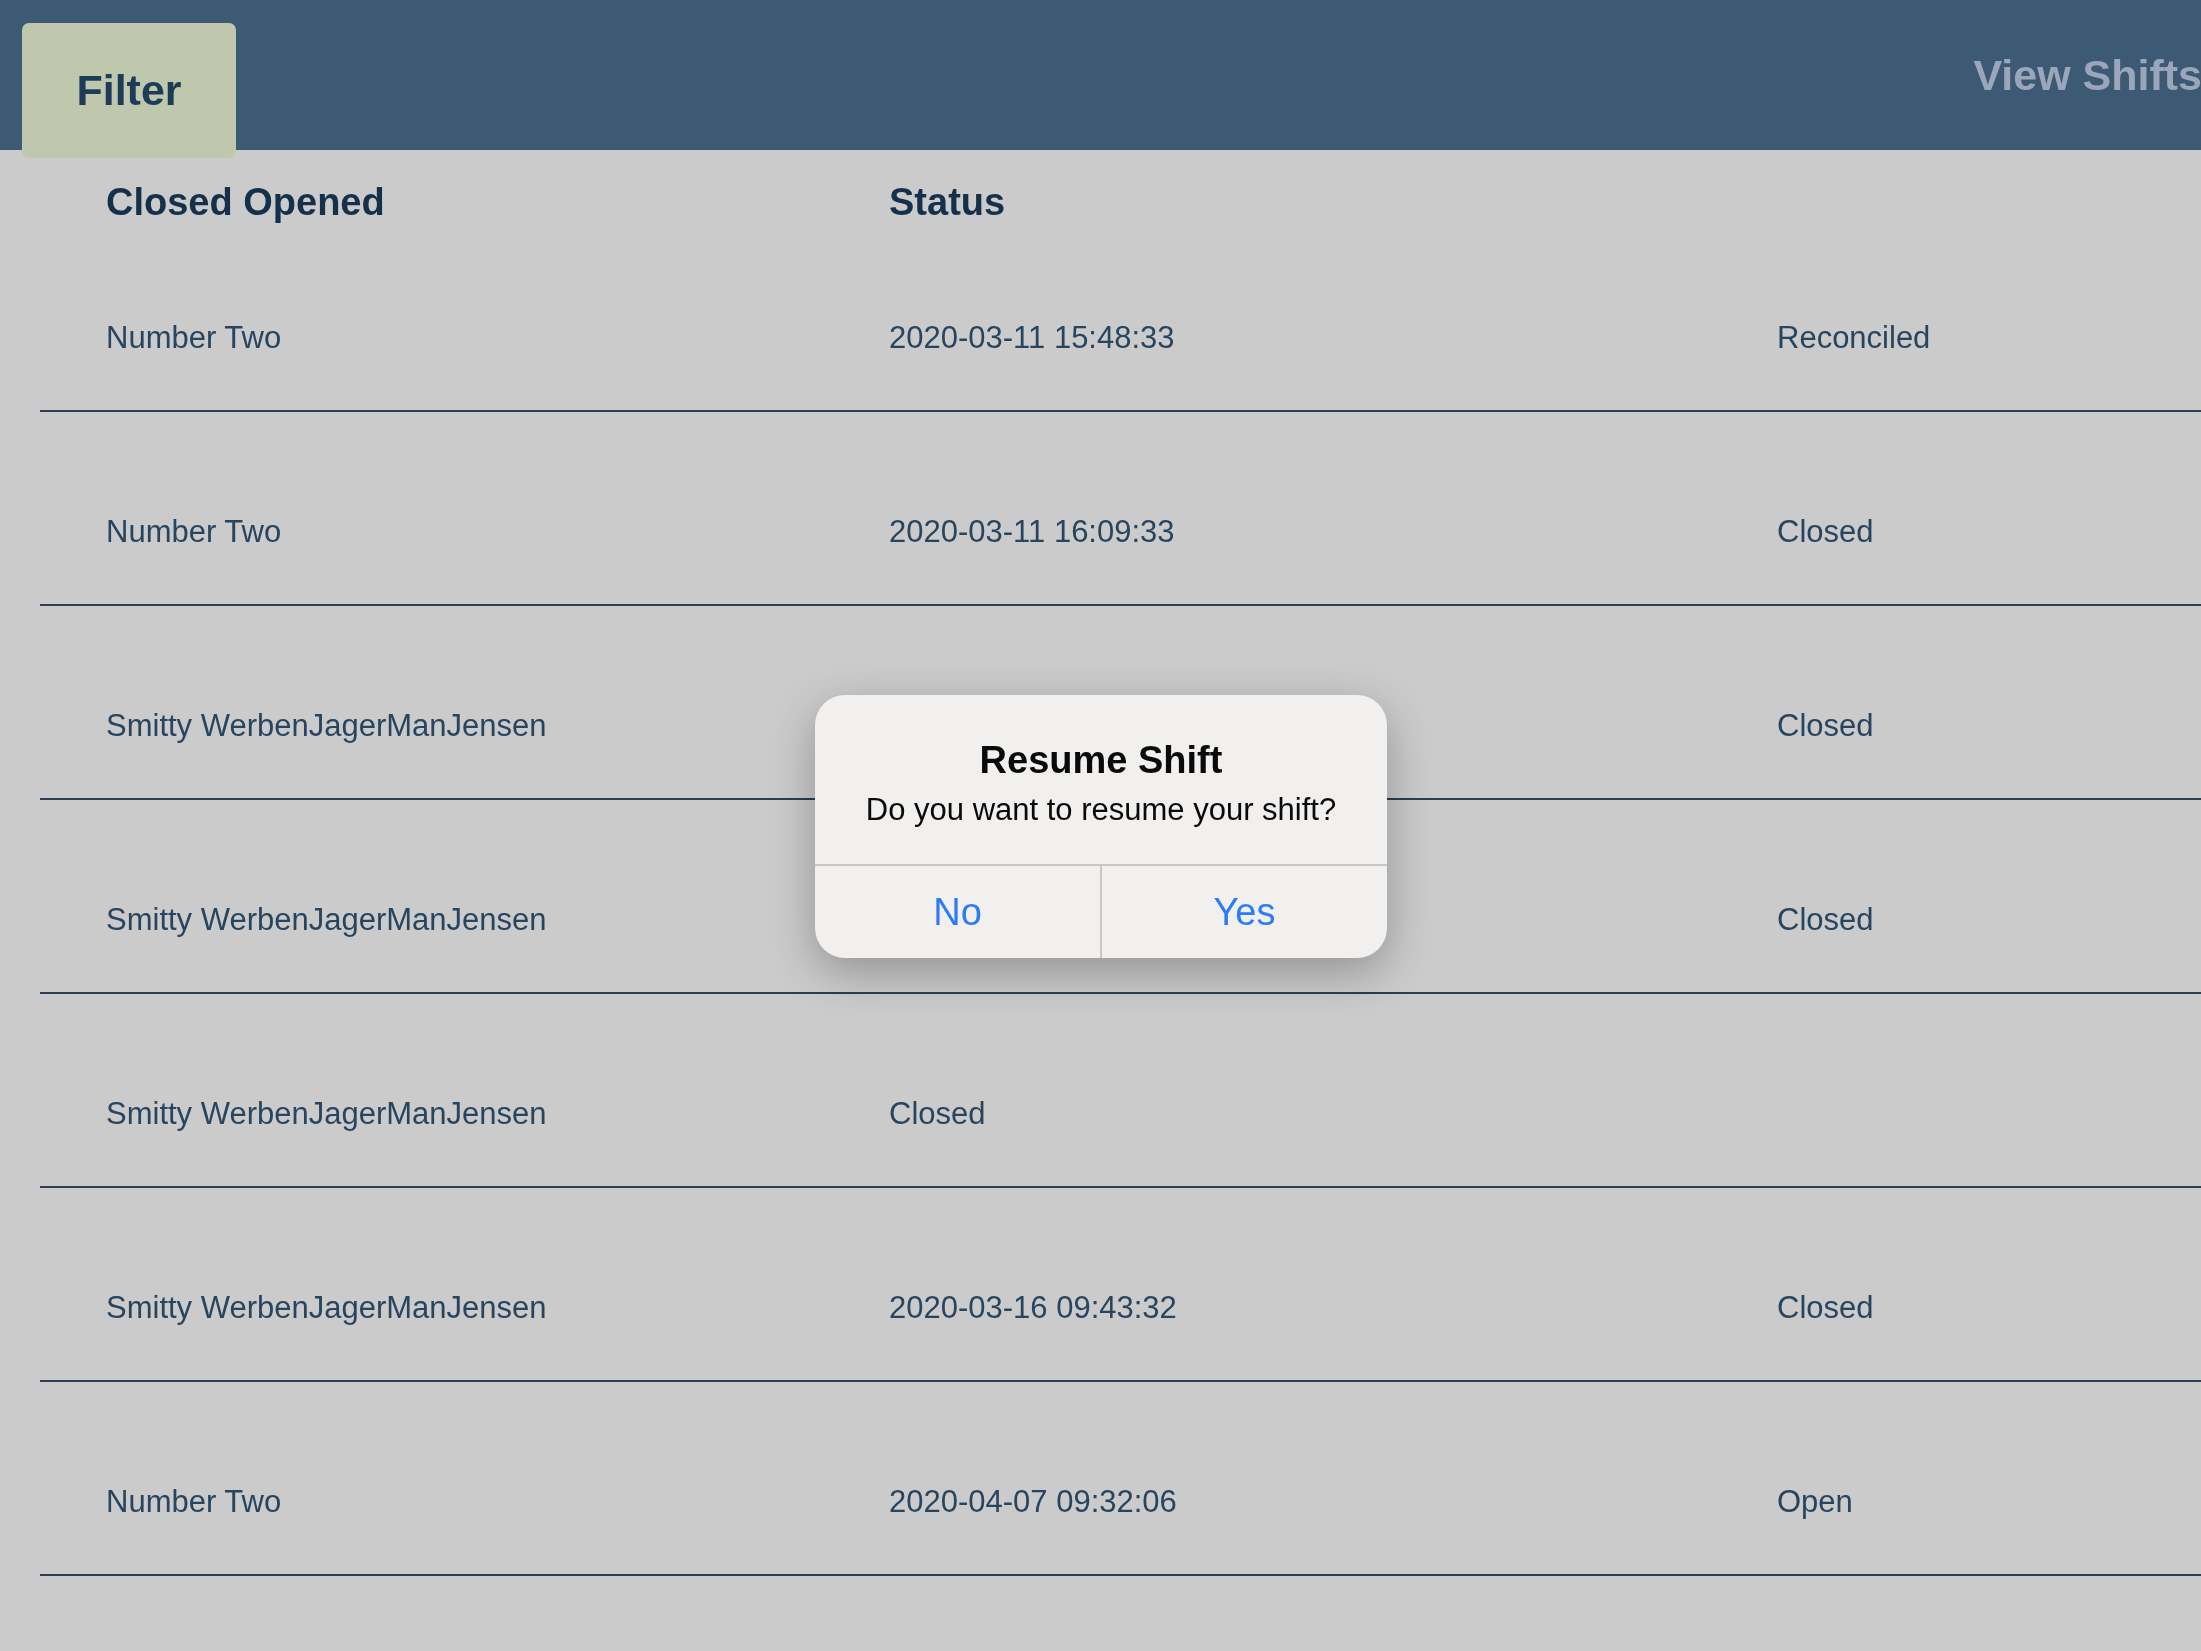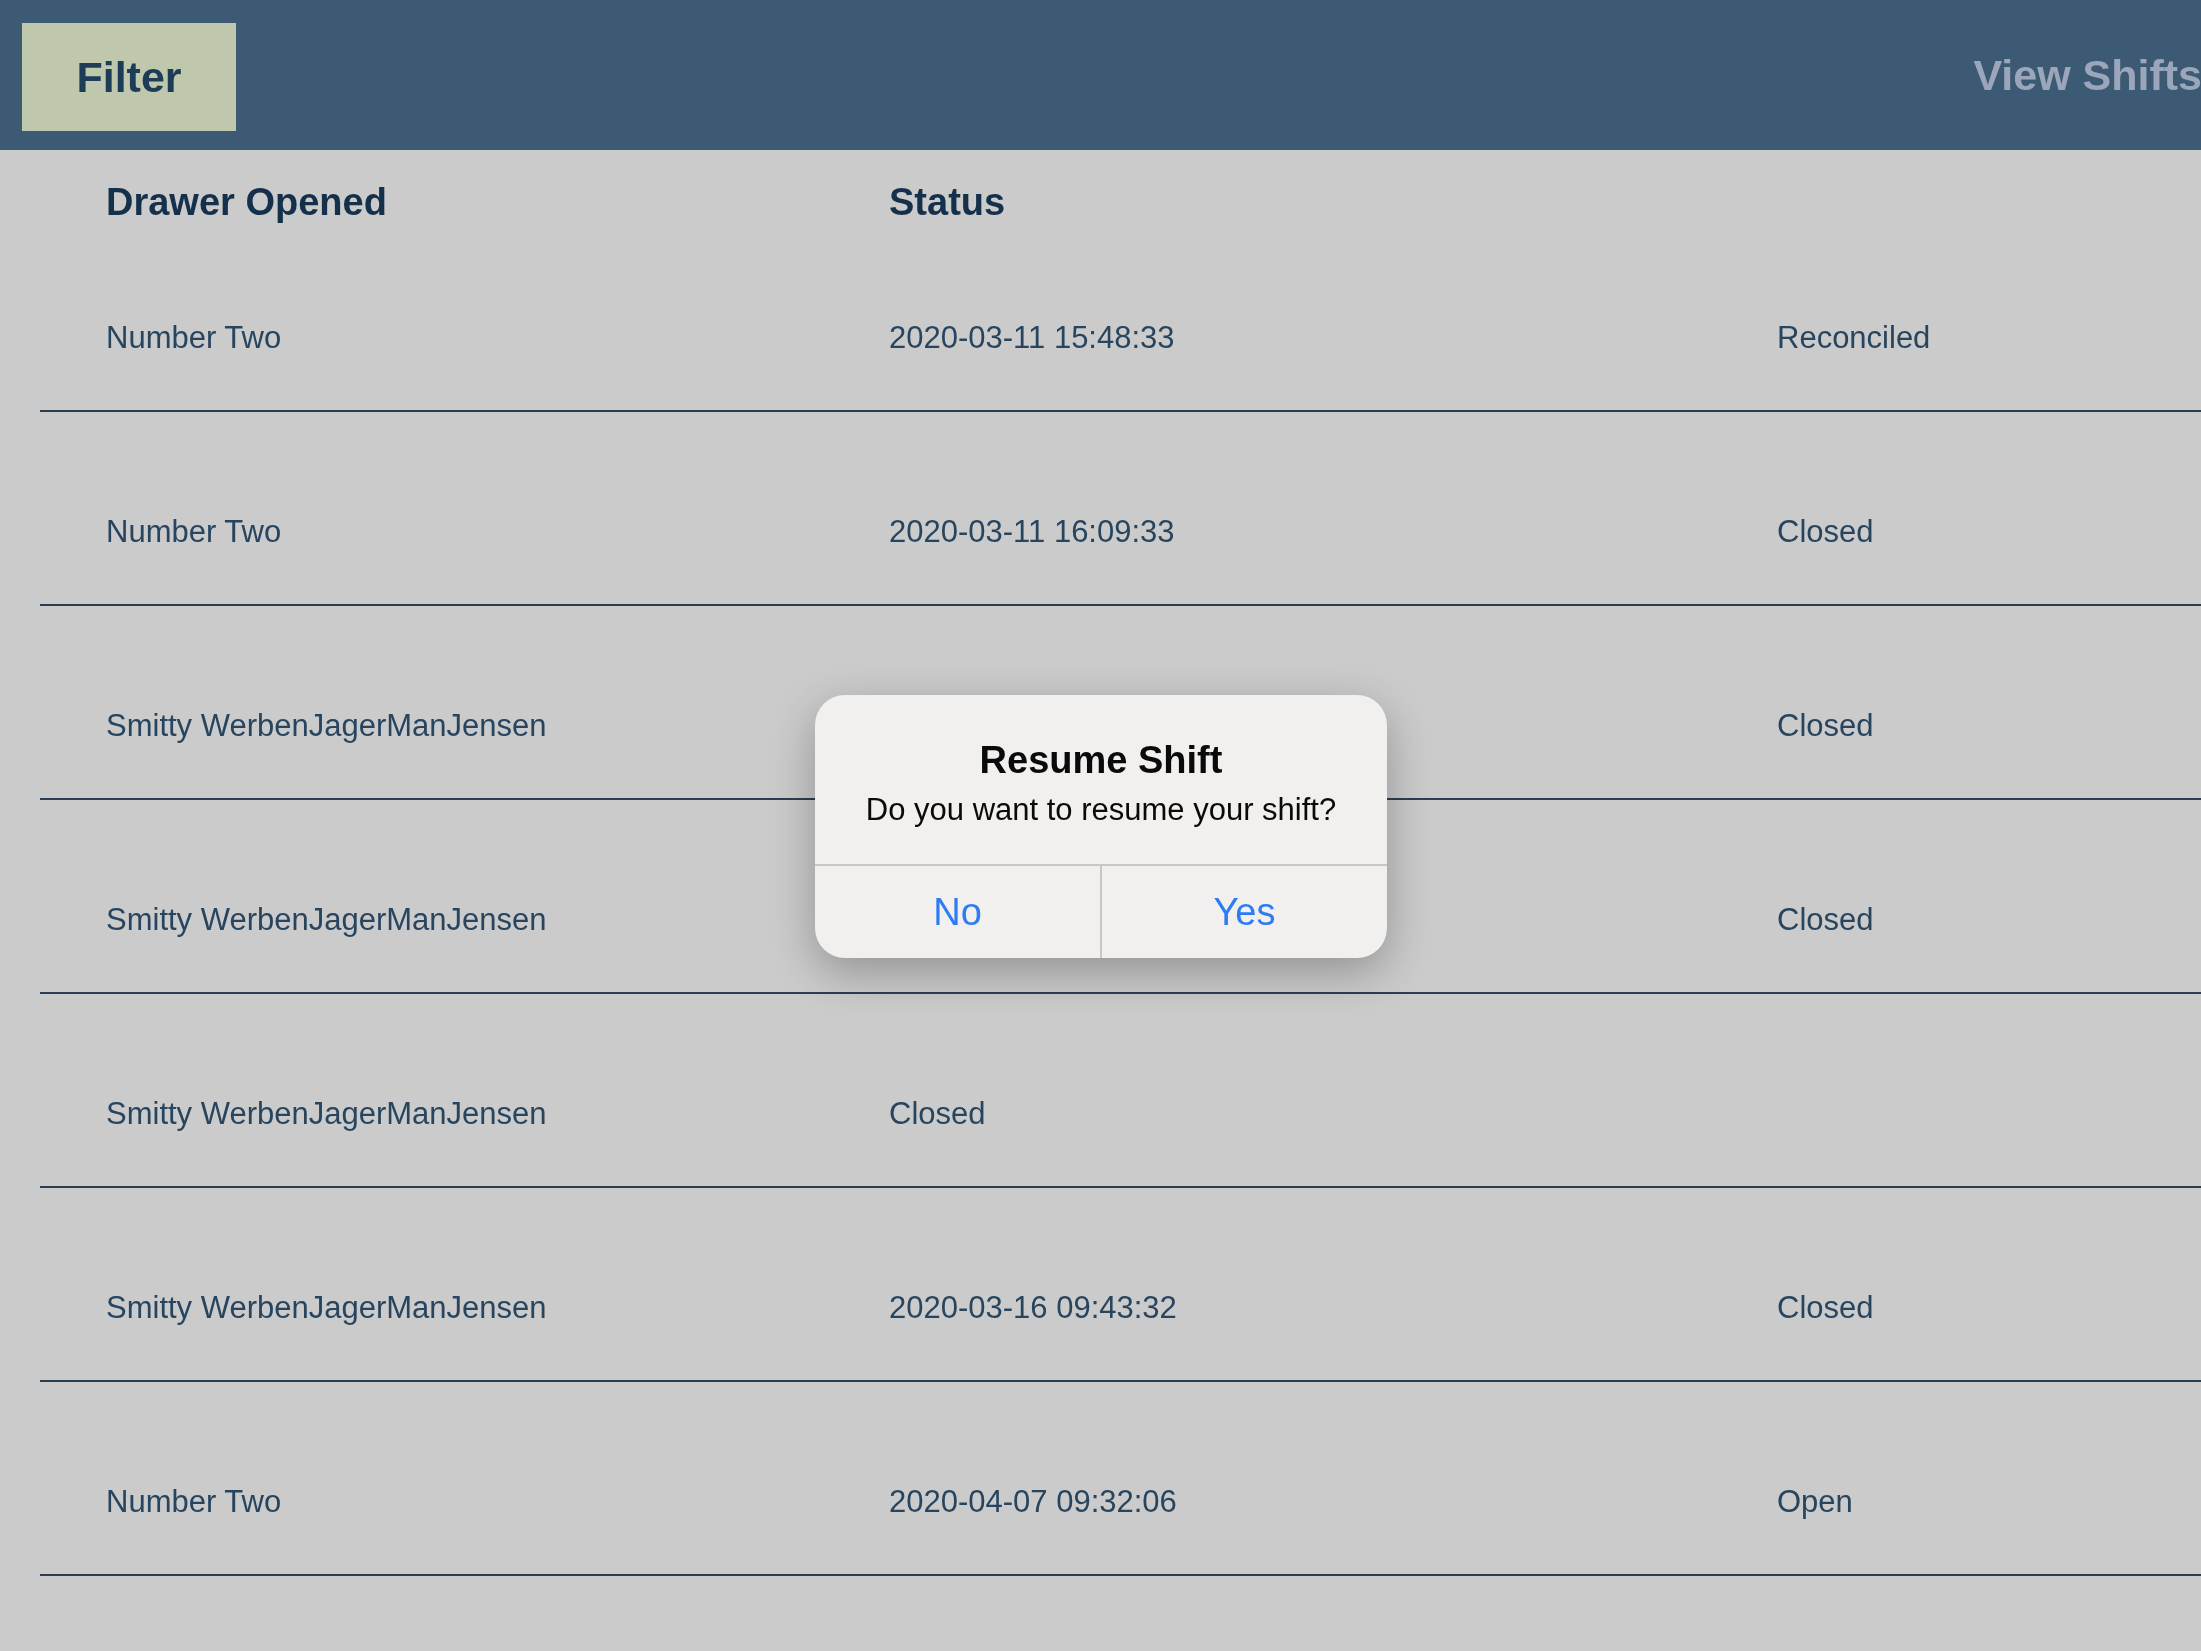--- a/index.html
+++ b/index.html
@@ -19,23 +19,23 @@
   .navbar-title {
     position: absolute; left: 0; top: 0;
     width: 100%; height: 150px;
     line-height: 150px;
     text-align: right;
     font-size: 43px; font-weight: bold;
     color: #9ba6bb;
   }
   .btn-filter {
     position: absolute; left: 22px; top: 23px;
-    width: 214px; height: 108px;
+    width: 214px; height: 135px;
     background: #bfc8ac;
-    border: none; border-radius: 0;
+    border: none; border-radius: 7px;
     font-family: inherit;
     font-size: 43px; font-weight: bold;
     color: #1d3c58;
     cursor: pointer;
   }
   .btn-done {
     position: absolute; right: 50px; top: 22px;
     width: 214px; height: 105px;
     background: #b05565;
     border: none; border-radius: 12px;
@@ -120,21 +120,21 @@
 </head>
 <body>
 
 <header class="navbar">
   <div class="navbar-title">View Shifts</div>
   <button class="btn-filter">Filter</button>
 </header>
 
 <main class="shift-table">
   <div class="trow thead">
-    <div class="cell">Drawer Opened</div>
+    <div class="cell">Closed Opened</div>
     <div class="cell">Status</div>
   </div>
 
   <div class="trow tr first">
     <div class="cell">Number Two</div>
     <div class="cell">2020-03-11 15:48:33</div>
     <div class="cell">Reconciled</div>
   </div>
 
   <div class="trow tr">

